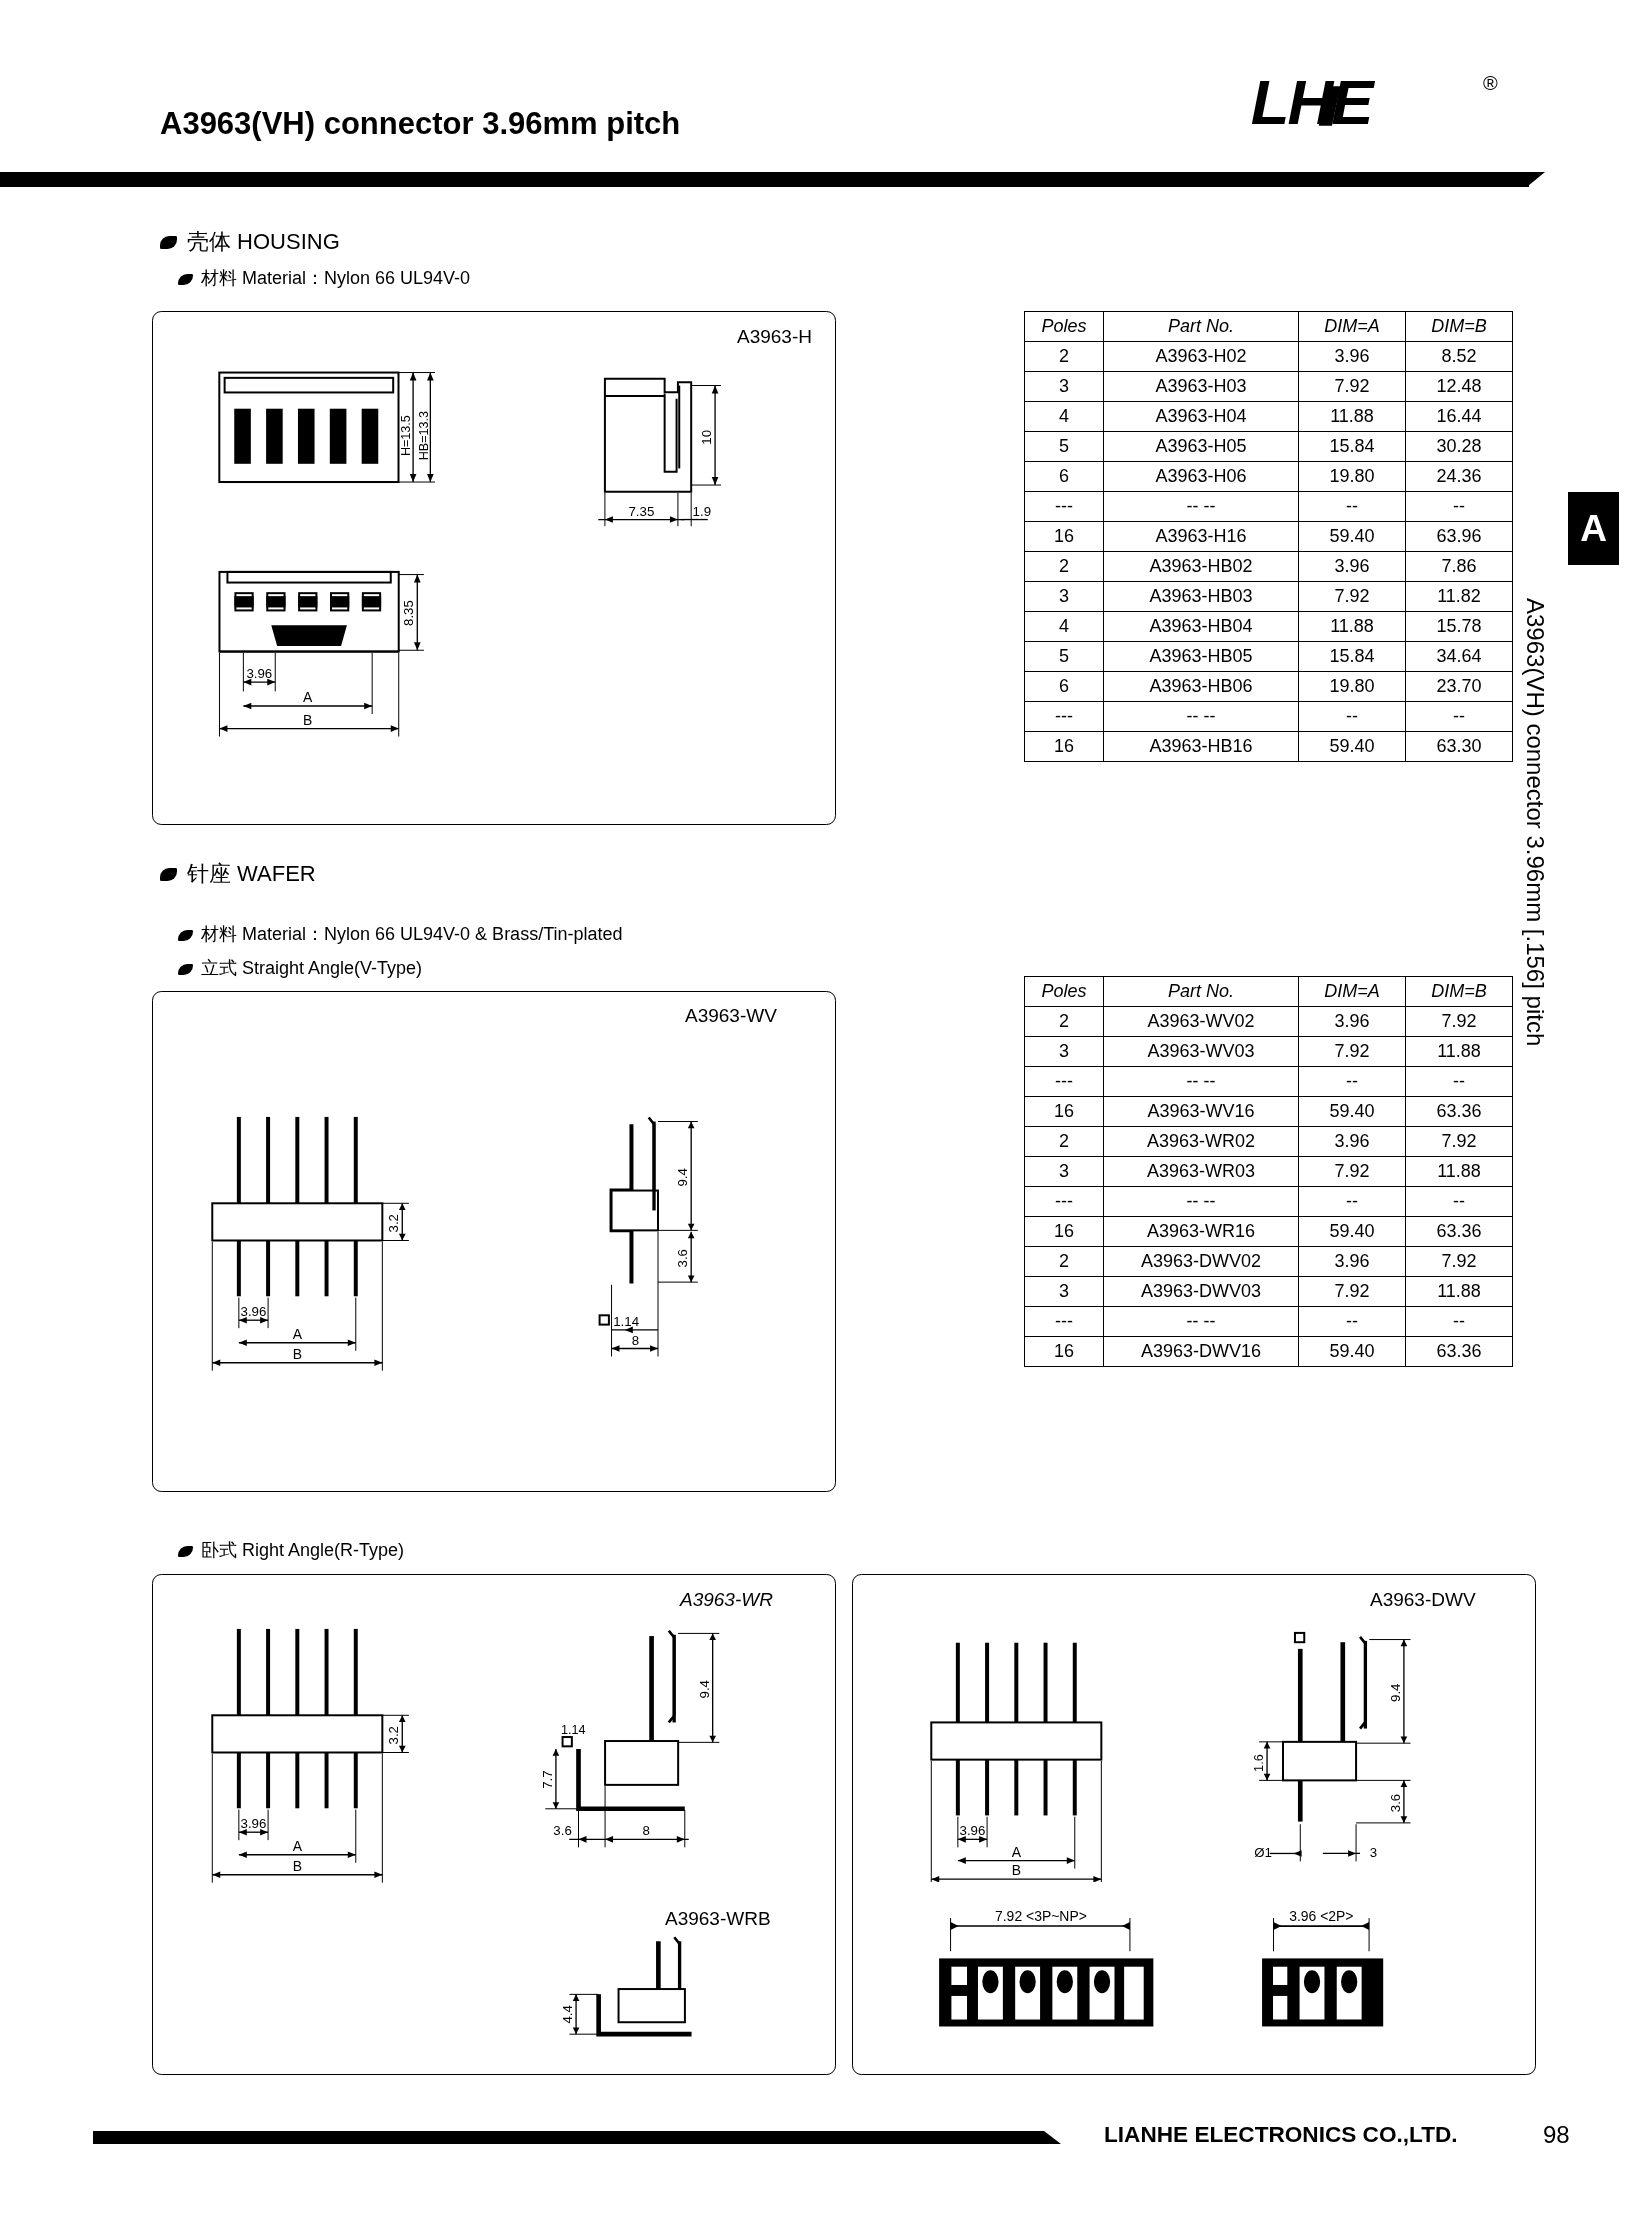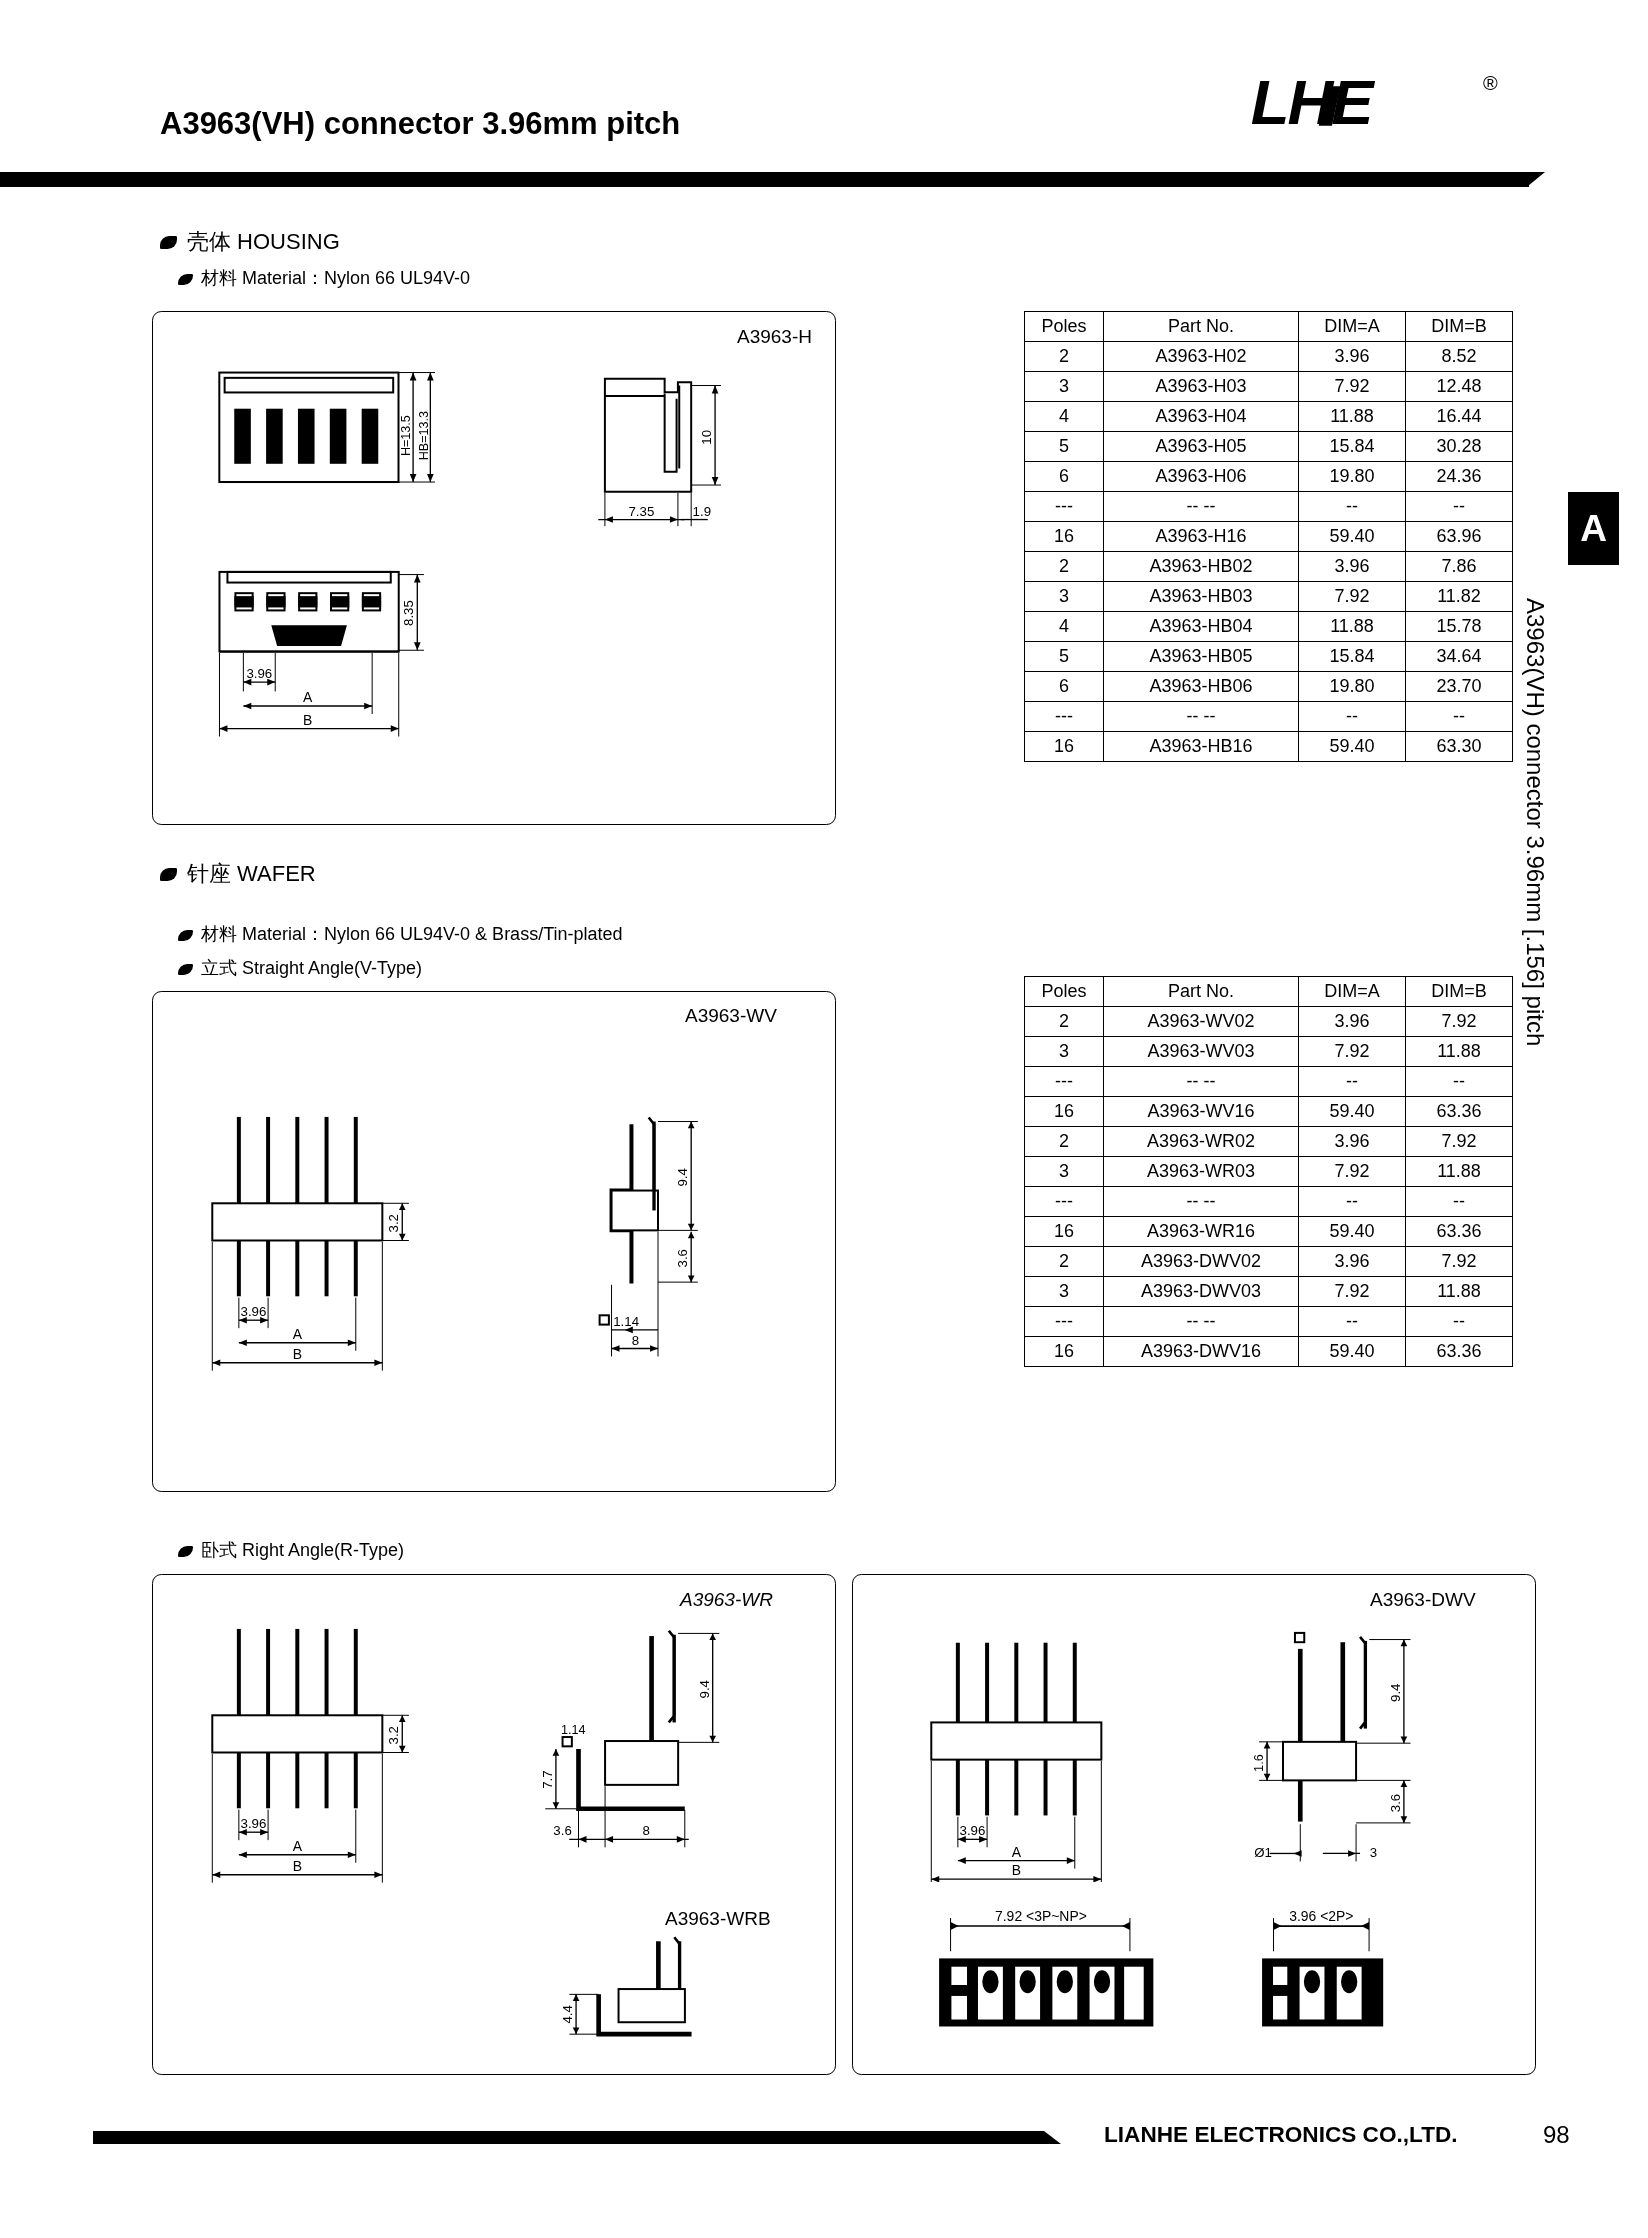--- a/index.html
+++ b/index.html
@@ -124,21 +124,21 @@
     border-collapse: collapse;
     font-size: 18px;
   }
   table.spec td, table.spec th {
     border: 1.3px solid #000;
     text-align: center;
     font-weight: normal;
     padding: 0;
     height: 29px;
   }
-  table.spec th { font-weight: normal; }
+  table.spec th { font-weight: normal; font-style: italic; }
   .c-poles { width: 78px; }
   .c-part  { width: 194px; }
   .c-dima  { width: 106px; }
   .c-dimb  { width: 106px; }
   .grp-gap td { border-top: 2.7px solid #000; }
 
   
   .footer-rule {
     position: absolute;
     left: 93px; top: 2131px;

